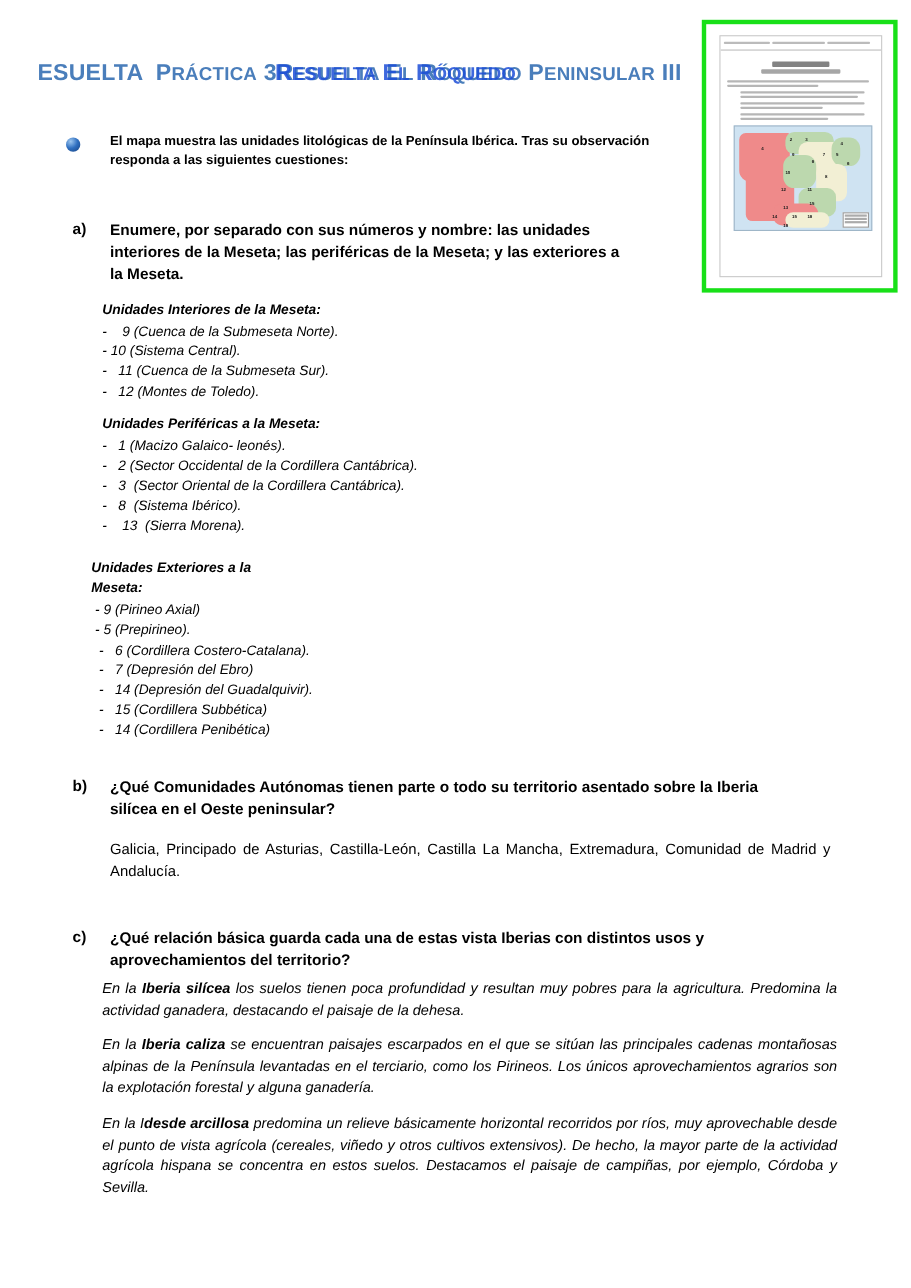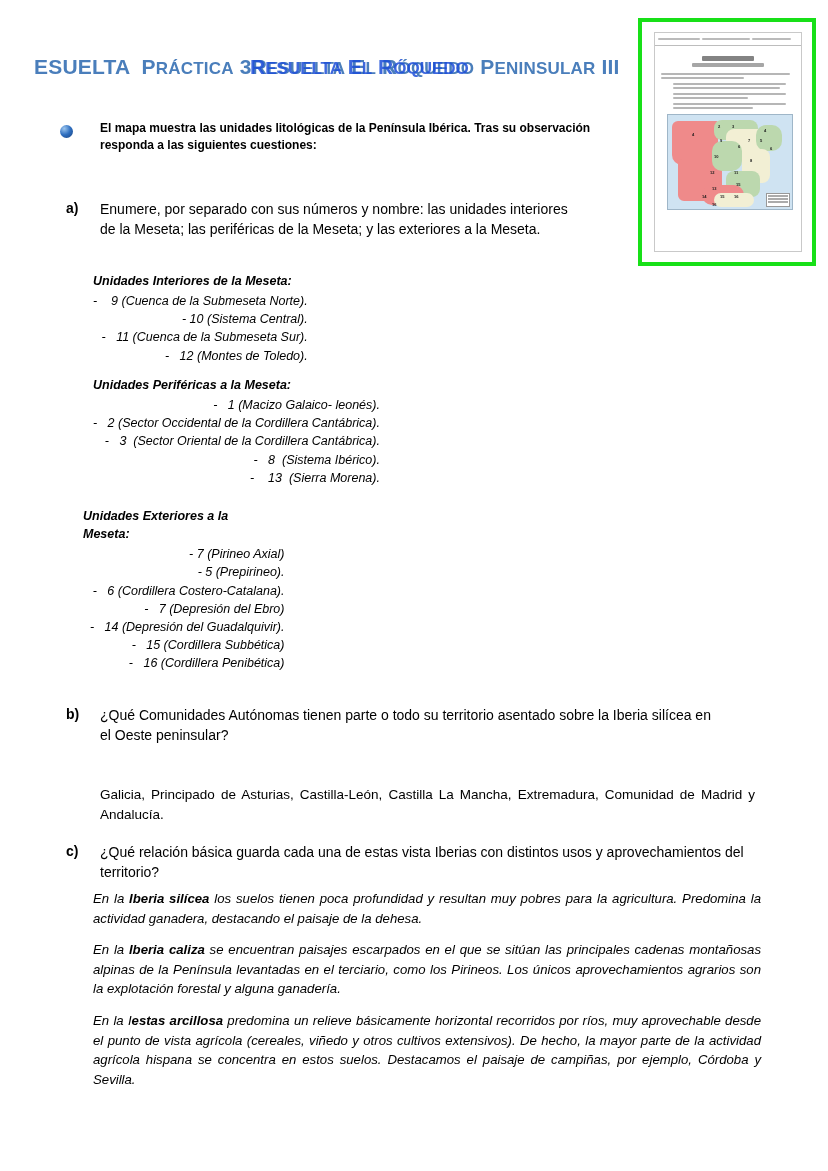--- a/index.html
+++ b/index.html
@@ -168,21 +168,21 @@
     position: absolute;
     font-size: 14px;
     line-height: 1.42;
   }
   .q-label {
     position: absolute;
     font-weight: bold;
     font-size: 14px;
   }
   .q-text {
-    font-weight: normal;
+    font-weight: bold;
   }
 
   
   #sec-a-label { left: 66px; top: 200px; }
   #sec-a-text  { left: 100px; top: 200px; width: 470px; }
 
   
   .unit-group {
     position: absolute;
     font-size: 12.5px;
@@ -191,39 +191,37 @@
   }
   .unit-group .ug-title {
     font-weight: bold;
     font-style: italic;
     margin-bottom: 2px;
   }
   .unit-group ul {
     list-style: none;
     margin: 0;
     padding: 0;
-    text-align: right;
   }
   .unit-group li {
     white-space: pre;
   }
 
   #units-interiores { left: 93px; top: 272px; }
   #units-perifericas { left: 93px; top: 376px; }
   #units-exteriores { left: 83px; top: 507px; }
 
   
   #sec-b-label { left: 66px; top: 706px; }
   #sec-b-text  { left: 100px; top: 706px; width: 620px; }
   #ans-b {
     left: 100px; top: 762px; width: 655px;
     font-size: 13.5px;
     text-align: justify;
     line-height: 1.45;
-    margin-top: 23px;
   }
 
   
   #sec-c-label { left: 66px; top: 843px; }
   #sec-c-text  { left: 100px; top: 843px; width: 655px; }
 
   .ans-c {
     position: absolute;
     left: 93px;
     width: 668px;
@@ -339,42 +337,42 @@
       <li>-   3  (Sector Oriental de la Cordillera Cantábrica).</li>
       <li>-   8  (Sistema Ibérico).</li>
       <li>-    13  (Sierra Morena).</li>
     </ul>
   </div>
 
   <div class="unit-group" id="units-exteriores">
     <div class="ug-title" style="white-space:pre-line">Unidades Exteriores a la
 Meseta:</div>
     <ul>
-      <li> - 7 (Pirineo Axial)</li>
+      <li> - 9 (Pirineo Axial)</li>
       <li> - 5 (Prepirineo).</li>
       <li>  -   6 (Cordillera Costero-Catalana).</li>
       <li>  -   7 (Depresión del Ebro)</li>
       <li>  -   14 (Depresión del Guadalquivir).</li>
       <li>  -   15 (Cordillera Subbética)</li>
-      <li>  -   16 (Cordillera Penibética)</li>
+      <li>  -   14 (Cordillera Penibética)</li>
     </ul>
   </div>
 
   <div class="q-label" id="sec-b-label">b)</div>
   <div class="qa q-text" id="sec-b-text">¿Qué Comunidades Autónomas tienen parte o todo su territorio asentado sobre la Iberia silícea en el Oeste peninsular?</div>
   <div class="qa" id="ans-b">Galicia, Principado de Asturias, Castilla-León, Castilla La Mancha, Extremadura, Comunidad de Madrid y Andalucía.</div>
 
   <div class="q-label" id="sec-c-label">c)</div>
   <div class="qa q-text" id="sec-c-text">¿Qué relación básica guarda cada una de estas vista Iberias con distintos usos y aprovechamientos del territorio?</div>
 
   <div class="ans-c" id="ans-c1">
     <span>En la </span><b>Iberia silícea</b><span> los suelos tienen poca profundidad y resultan muy pobres para la agricultura. Predomina la actividad ganadera, destacando el paisaje de la dehesa.</span>
   </div>
 
   <div class="ans-c" id="ans-c2">
     <span>En la </span><b>Iberia caliza</b><span> se encuentran paisajes escarpados en el que se sitúan las principales cadenas montañosas alpinas de la Península levantadas en el terciario, como los Pirineos. Los únicos aprovechamientos agrarios son la explotación forestal y alguna ganadería.</span>
   </div>
 
   <div class="ans-c" id="ans-c3">
-    <span>En la I</span><b>estas arcillosa</b><span> predomina un relieve básicamente horizontal recorridos por ríos, muy aprovechable desde el punto de vista agrícola (cereales, viñedo y otros cultivos extensivos). De hecho, la mayor parte de la actividad agrícola hispana se concentra en estos suelos. Destacamos el paisaje de campiñas, por ejemplo, Córdoba y Sevilla.</span>
+    <span>En la I</span><b>desde arcillosa</b><span> predomina un relieve básicamente horizontal recorridos por ríos, muy aprovechable desde el punto de vista agrícola (cereales, viñedo y otros cultivos extensivos). De hecho, la mayor parte de la actividad agrícola hispana se concentra en estos suelos. Destacamos el paisaje de campiñas, por ejemplo, Córdoba y Sevilla.</span>
   </div>
 
 </div>
 
 </body></html>

